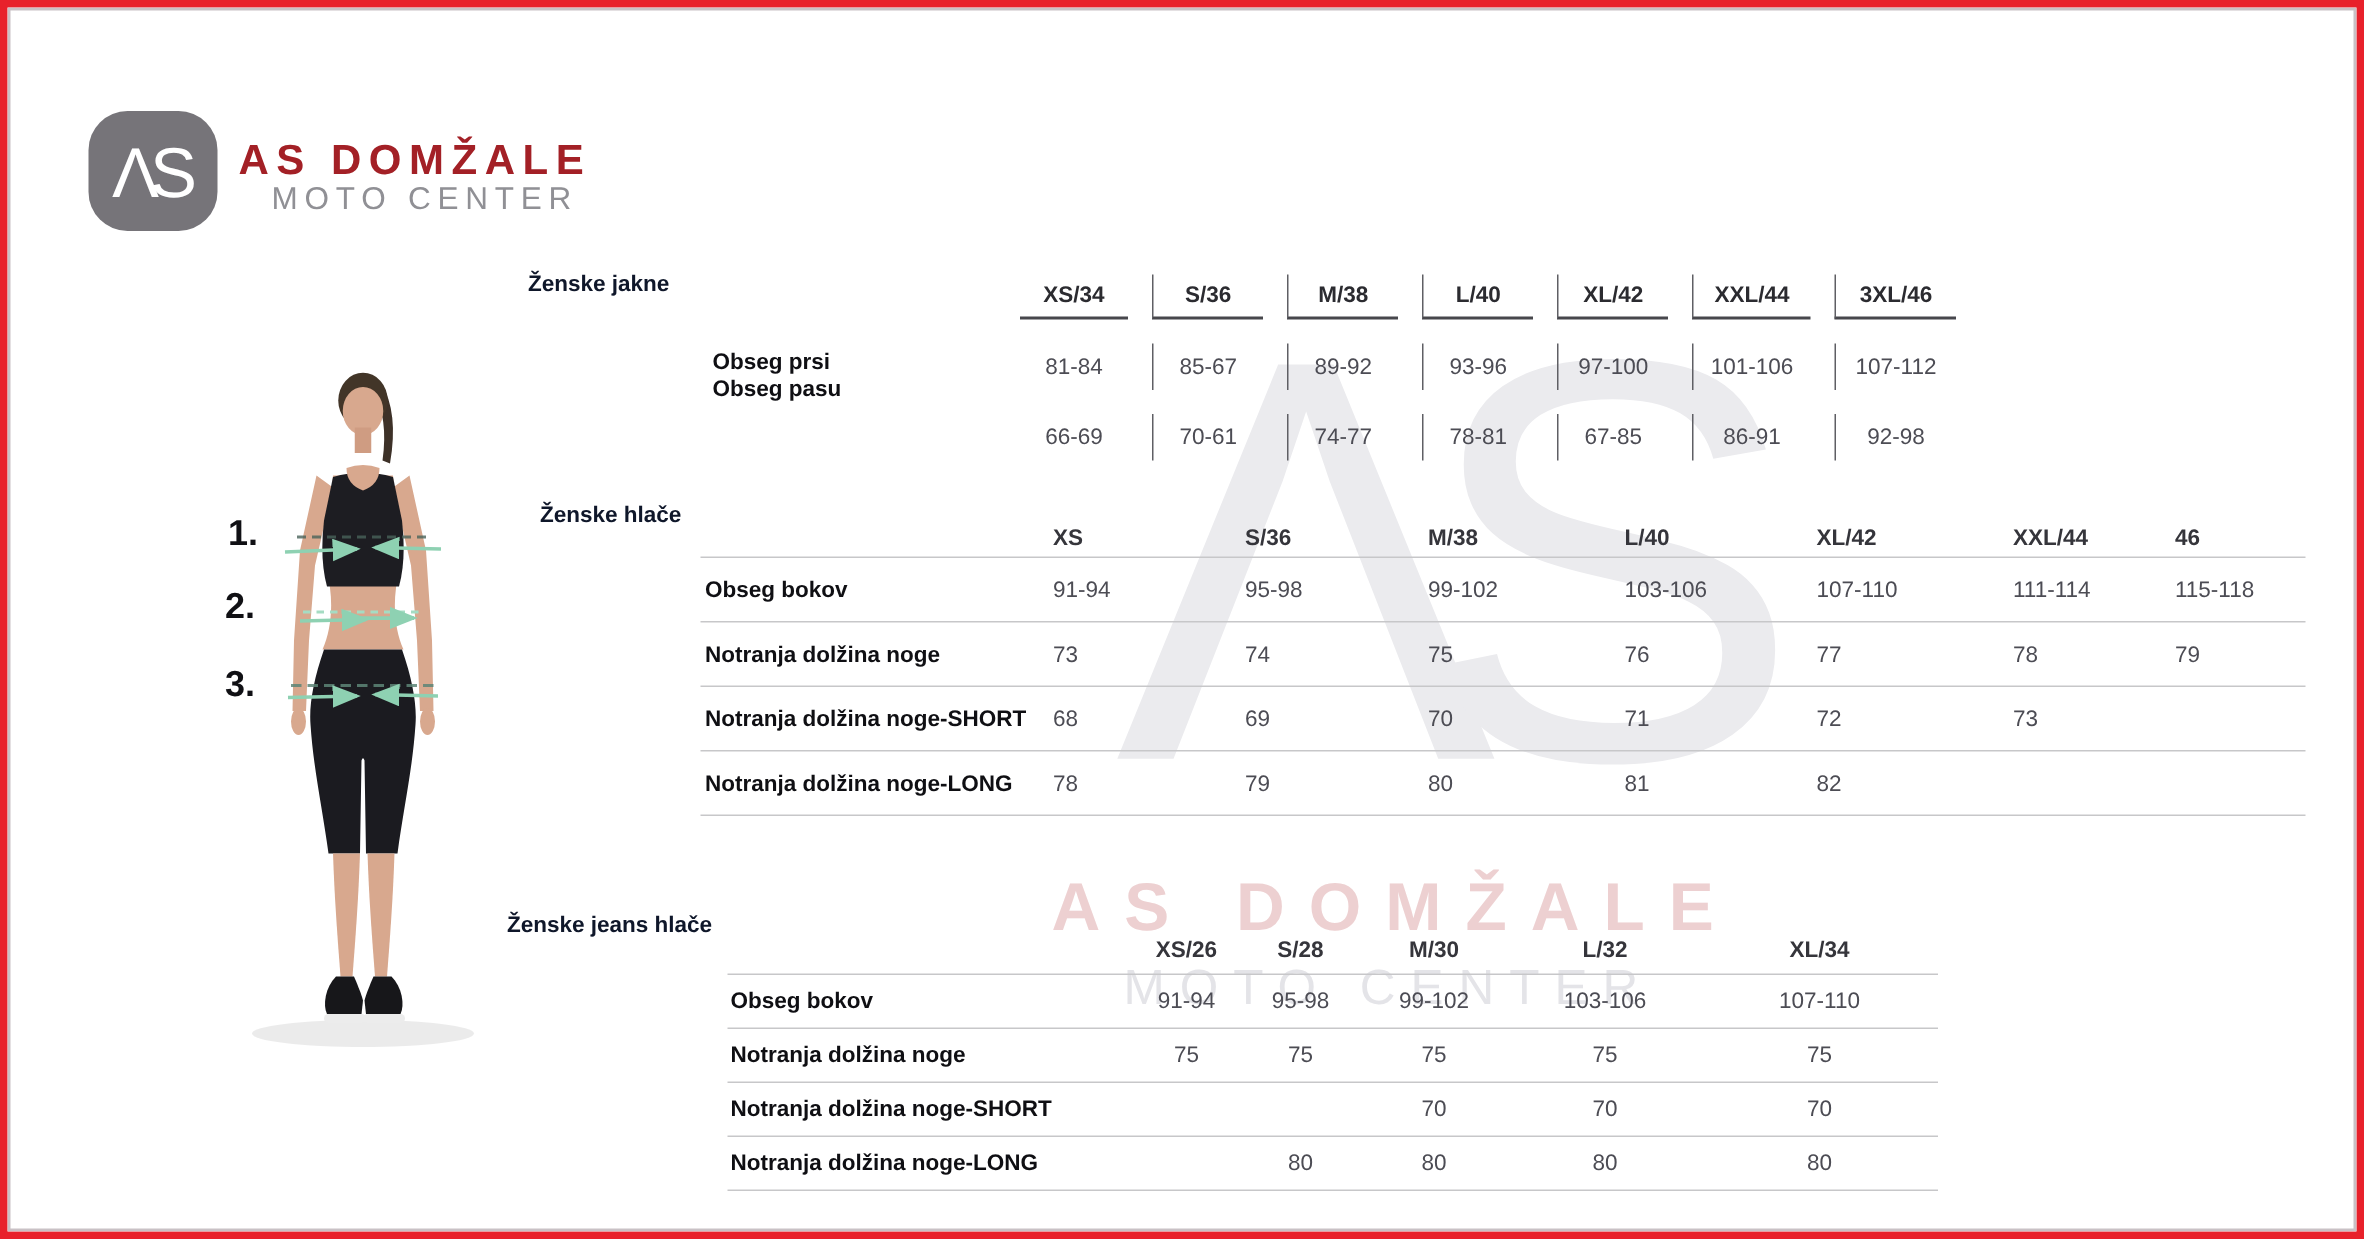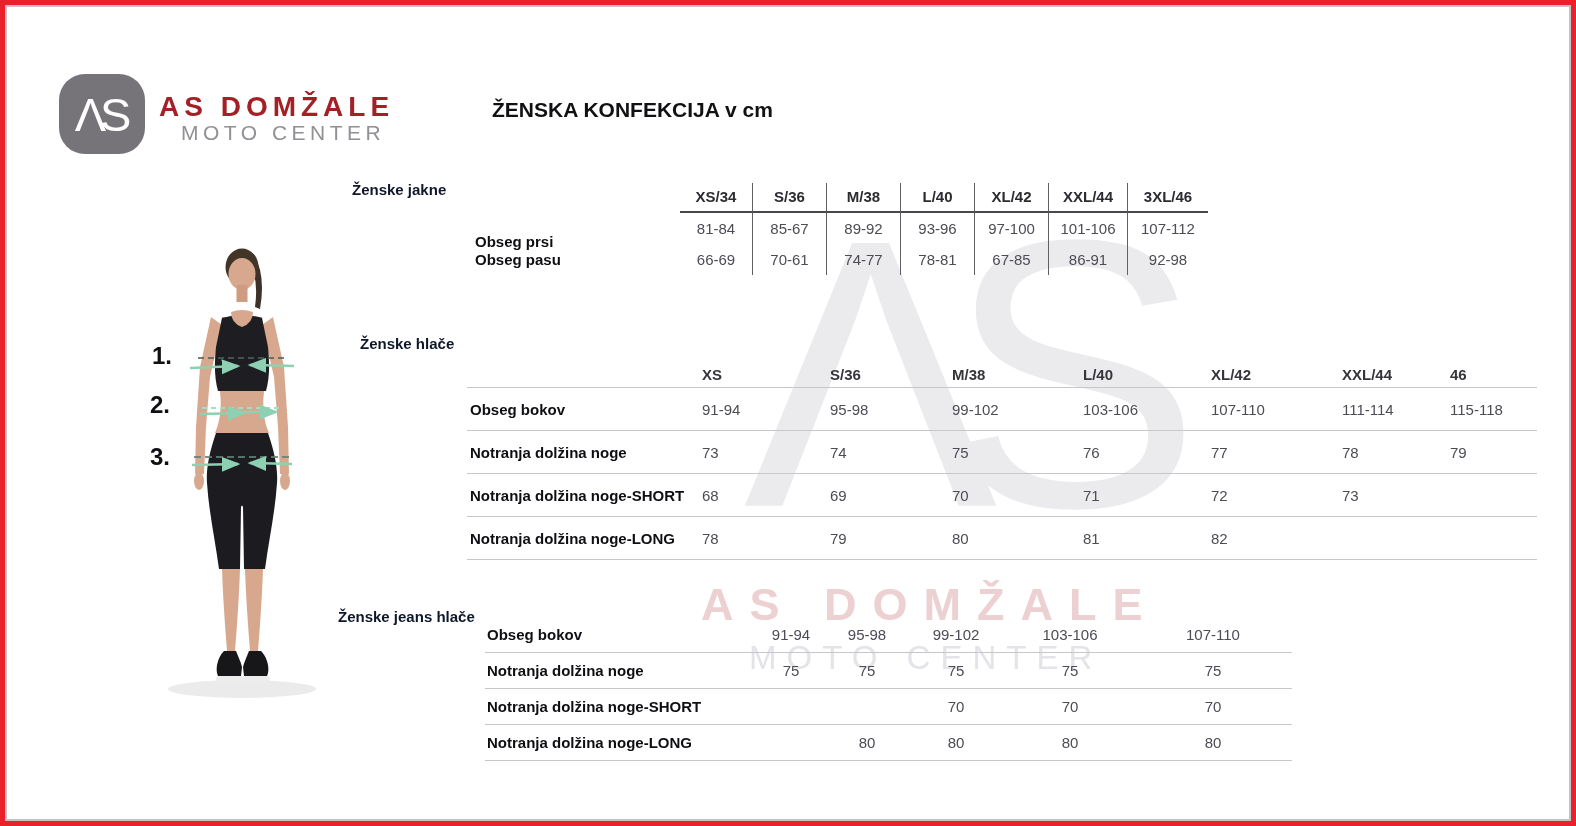--- a/index.html
+++ b/index.html
@@ -29,28 +29,28 @@
               color:#edd0d1; z-index:1; white-space:nowrap; }
   .wm-line2 { left:744px; top:634px; font-size:33px; letter-spacing:10px;
               color:#e4e4e8; z-index:1; white-space:nowrap; }
 
   
   .section-label { font-size:15px; font-weight:bold; color:#0f172a; z-index:12; white-space:nowrap;text-align:right; }
   .jak-row-label { font-size:15px; font-weight:bold; color:#0f0f13; z-index:12; white-space:nowrap; }
 
   
   .jak-grid { position:absolute; left:675px; top:178px; width:528px; z-index:11;
-              display:grid; grid-template-columns:72px 74px 74px 74px 74px 79px 81px; }
+              display:grid; grid-template-columns:72px 74px 74px 74px 74px 79px 81px;gap:16px; }
   .jak-grid > div { text-align:center; font-size:15px; color:#4c4c54; height:31px; line-height:31px; }
   .jak-grid > div:nth-child(-n+7) { font-weight:bold; color:#2b2b30; height:30px; line-height:27px;
                                     border-bottom:2px solid #47474c; }
   .jak-grid > div:not(:nth-child(7n+1)) { border-left:1px solid #5f5f64; }
 
   
-  .pants-table { position:absolute; left:462px; top:340px; width:1070px; z-index:11;margin-top:16px; }
+  .pants-table { position:absolute; left:462px; top:340px; width:1070px; z-index:11; }
   .prow { display:grid; grid-template-columns:235px 128px 122px 131px 128px 131px 108px 87px;
           align-items:center; height:43px; border-bottom:1px solid #c7c7c9; }
   .prow.hdr { height:27px; }
   .prow .lab { font-size:15px; font-weight:bold; color:#0f0f13; padding-left:3px; white-space:nowrap; }
   .prow .val { font-size:15px; color:#4c4c54; text-align:left; }
   .prow .hv  { font-weight:bold; color:#35353b; }
 
   
   .jeans-table { position:absolute; left:480px; top:612px; width:807px; z-index:11; }
   .jrow { display:grid; grid-template-columns:269px 74px 78px 100px 128px 158px;
@@ -75,21 +75,20 @@
 
   <div class="abs wm-monogram">ΛS</div>
   <div class="abs wm-line1">AS DOMŽALE</div>
   <div class="abs wm-line2">MOTO CENTER</div>
 
   <div class="abs logo-square">
     <span class="logo-monogram">ΛS</span>
   </div>
   <div class="abs brand-line1">AS DOMŽALE</div>
   <div class="abs brand-line2">MOTO CENTER</div>
-  <div class="abs page-title">ŽENSKA KONFEKCIJA v cm</div>
 
   <div class="abs model-wrap">
     <svg width="212" height="492" viewBox="0 0 212 492" xmlns="http://www.w3.org/2000/svg">
       <defs>
         <marker id="ah" markerWidth="9" markerHeight="8" refX="6.5" refY="3" orient="auto">
           <path d="M0 0 L7.5 3 L0 6 Z" fill="#8ed1b2"></path>
         </marker>
       </defs>
       <g>
         <ellipse cx="104" cy="462" rx="74" ry="9" fill="rgba(0,0,0,0.08)"></ellipse>
@@ -219,20 +218,28 @@
         <div class="val">80</div>
         <div class="val">81</div>
         <div class="val">82</div>
         <div class="val"></div>
         <div class="val"></div>
       </div>
     </div>
 
   <div class="abs section-label" style="left:333px; top:603px;">Ženske jeans hlače</div>
   <div class="jeans-table">
+      <div class="jrow hdr">
+        <div class="lab"></div>
+        <div class="val hv">XS/26</div>
+        <div class="val hv">S/28</div>
+        <div class="val hv">M/30</div>
+        <div class="val hv">L/32</div>
+        <div class="val hv">XL/34</div>
+      </div>
       <div class="jrow">
         <div class="lab">Obseg bokov</div>
         <div class="val">91-94</div>
         <div class="val">95-98</div>
         <div class="val">99-102</div>
         <div class="val">103-106</div>
         <div class="val">107-110</div>
       </div>
       <div class="jrow">
         <div class="lab">Notranja dolžina noge</div>

